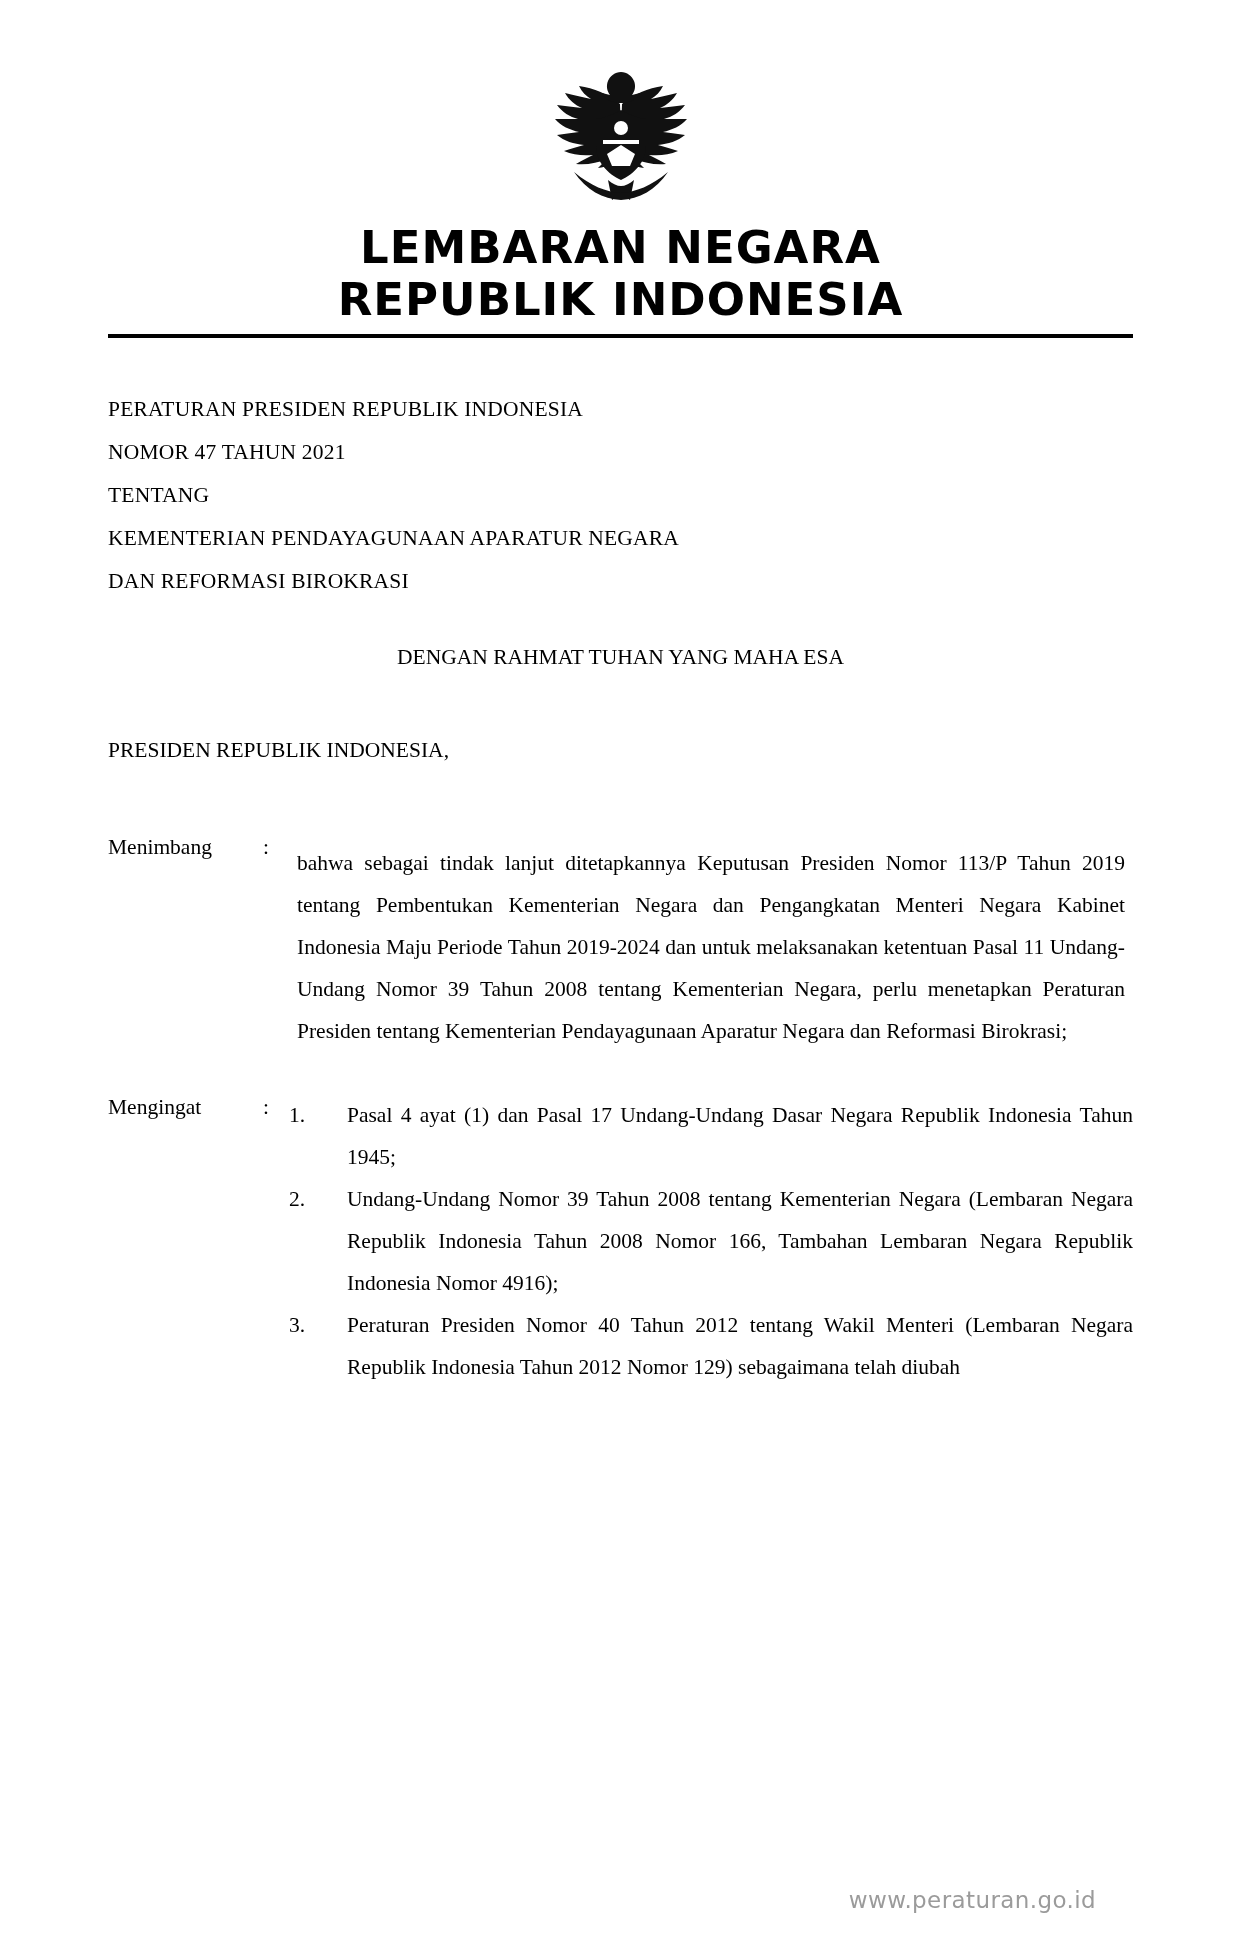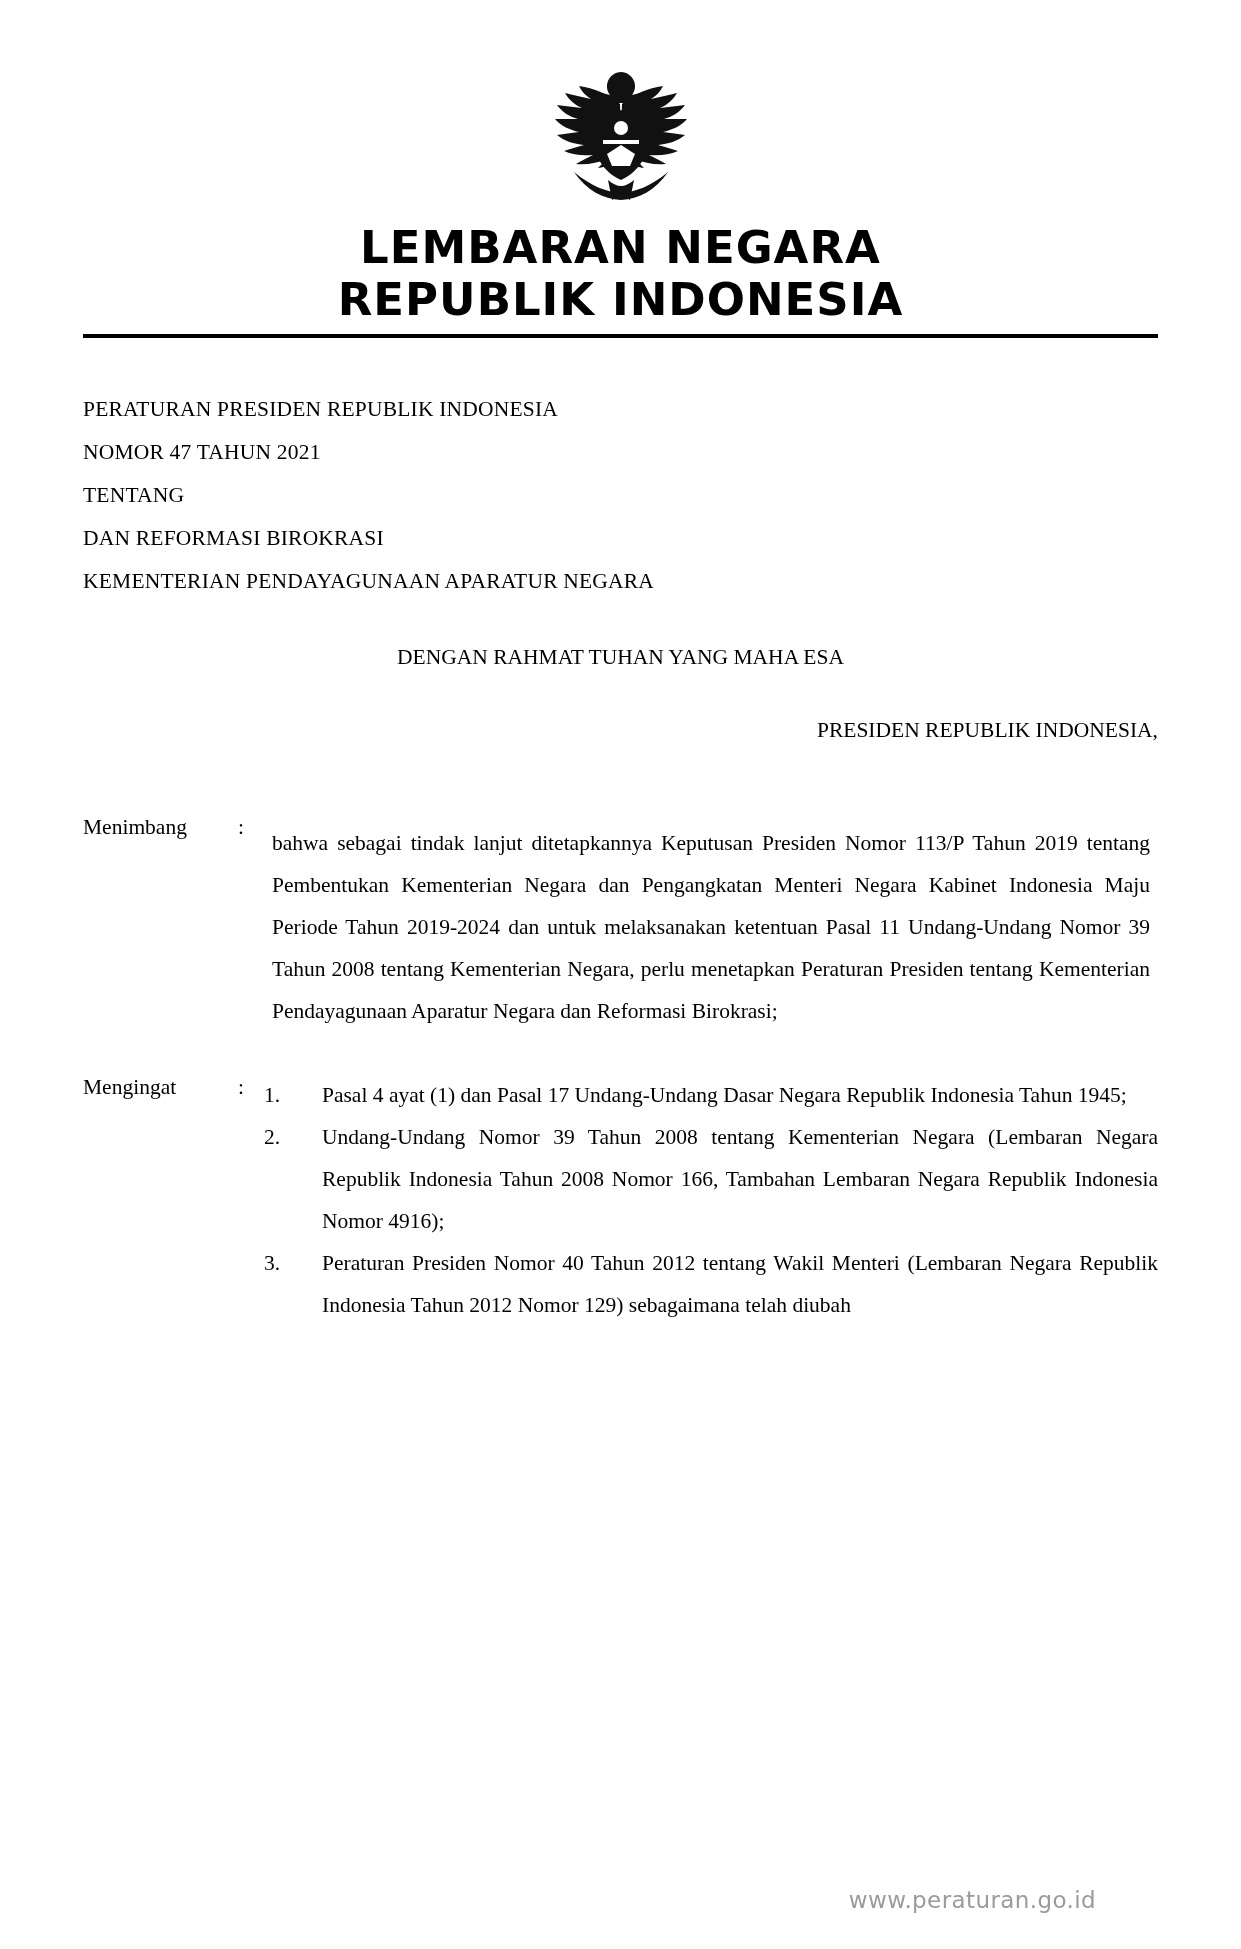--- a/index.html
+++ b/index.html
@@ -12,21 +12,21 @@
     color: #000000;
   }
   .page {
     position: relative;
     width: 1241px;
     height: 1949px;
     margin: 0 auto;
     background: #ffffff;
     overflow: hidden;
     box-sizing: border-box;
-    padding: 0 83px;
+    padding: 0 108px;
   }
 
   
   .emblem-wrap {
     padding-top: 62px;
     display: flex;
     justify-content: center;
   }
   .emblem {
     width: 150px;
@@ -82,22 +82,22 @@
   }
   .title-block div {
     letter-spacing: 0.2px;
   }
   .blessing {
     text-align: center;
     margin-top: 42px;
     font-size: 21.5px;
   }
   .president {
-    text-align: right;
-    margin-top: 48px;
+    text-align: left;
+    margin-top: 68px;
     font-size: 21.5px;
   }
 
   
   .clauses {
     margin-top: 72px;
     font-size: 21.5px;
   }
   .clause {
     display: flex;
@@ -185,22 +185,22 @@
     <div class="line1">LEMBARAN NEGARA</div>
     <div class="line2">REPUBLIK INDONESIA</div>
   </div>
   <hr class="rule">
 
 
   <div class="title-block">
     <div>PERATURAN PRESIDEN REPUBLIK INDONESIA</div>
     <div>NOMOR 47 TAHUN 2021</div>
     <div>TENTANG</div>
+    <div>KEMENTERIAN PENDAYAGUNAAN APARATUR NEGARA</div>
     <div>DAN REFORMASI BIROKRASI</div>
-    <div>KEMENTERIAN PENDAYAGUNAAN APARATUR NEGARA</div>
   </div>
 
   <div class="blessing">DENGAN RAHMAT TUHAN YANG MAHA ESA</div>
   <div class="president">PRESIDEN REPUBLIK INDONESIA,</div>
 
   <div class="clauses">
 
     <div class="clause">
       <div class="label">Menimbang</div>
       <div class="colon">:</div>

